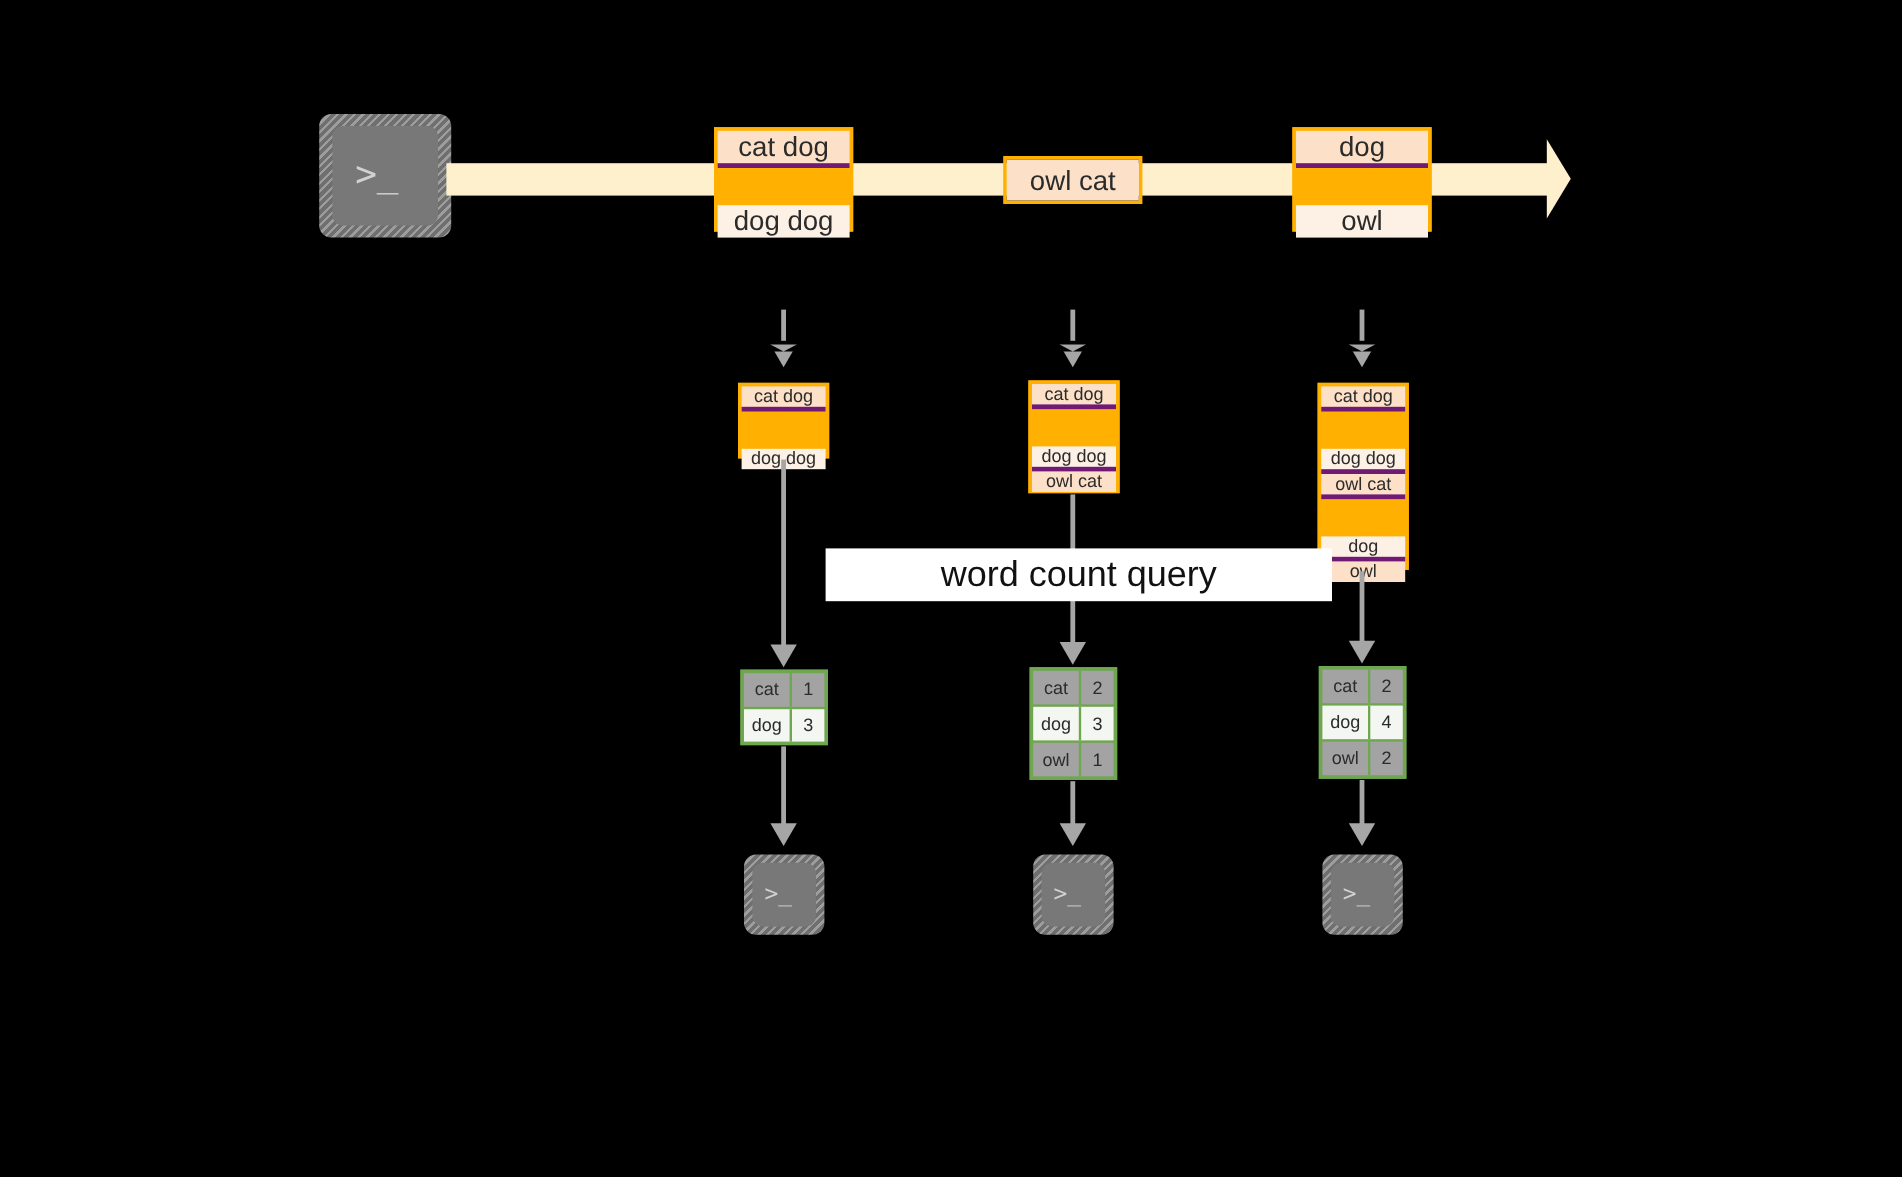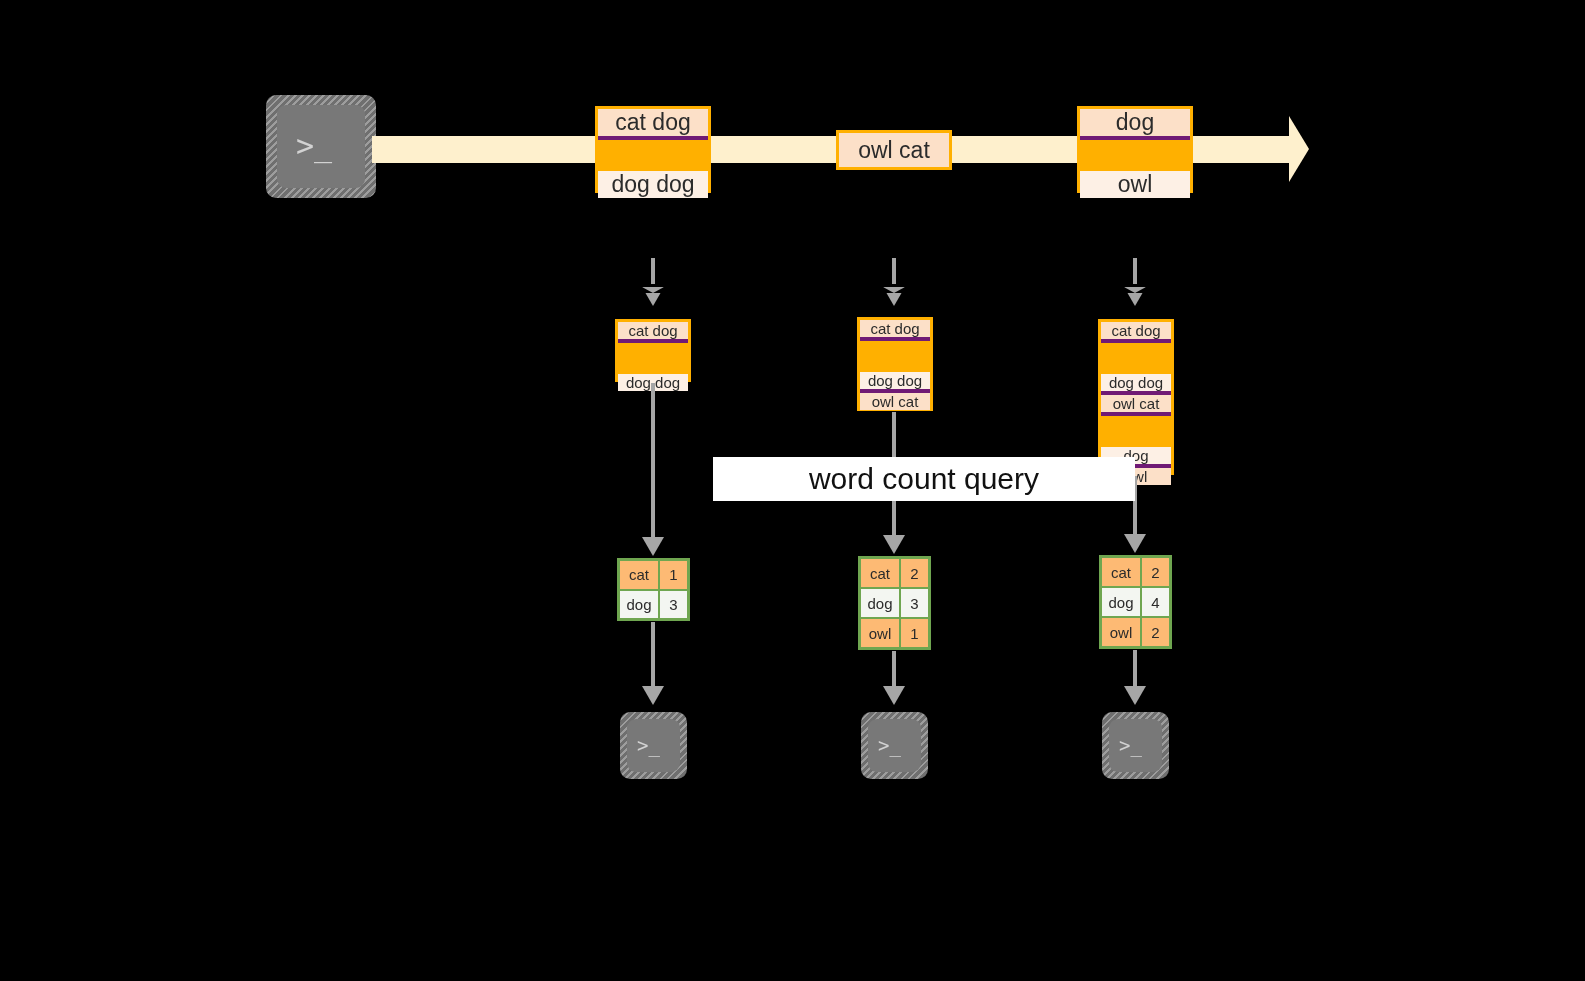--- a/index.html
+++ b/index.html
@@ -103,21 +103,21 @@
   .gtable .gc {
     box-sizing: border-box;
     display: flex;
     align-items: center;
     justify-content: center;
     font-size: 15px;
     color: #2b2b2b;
   }
   .gtable .gc.k { flex: 0 0 40px; border-right: 2px solid #6FA650; }
   .gtable .gc.v { flex: 1 1 auto; }
-  .gtable .grow.t .gc { background: #fdba74; text-align: center; }
+  .gtable .grow.t .gc { background: #a3a3a3; text-align: center; }
   .gtable .grow.n .gc { background: #F3F6F1; }
 
   
   .vline {
     position: absolute;
     width: 4px;
     background: #a6a6a6;
   }
   .vhead {
     position: absolute;
@@ -274,17 +274,17 @@
 
   <div class="vline" style="left:1133px; top:650px; height:37px;"></div>
   <div class="vhead" style="left:1124px; top:686px;"></div>
 
   <div class="term" style="left:1102px; top:712px; width:67px; height:67px;">
     <div class="hatch"></div>
     <div class="inner" style="left:7px; top:7px; right:7px; bottom:7px;"></div>
     <div class="glyph" style="left:17px; top:24px; font-size:19px;">&gt;_</div>
   </div>
 
-  <div class="banner" style="left:713px; top:457px; width:422px; height:44px;">
+  <div class="banner" style="left:688px; top:457px; width:422px; height:44px;">
     <span>word count query</span>
   </div>
 
 </div>
 
 </body></html>

